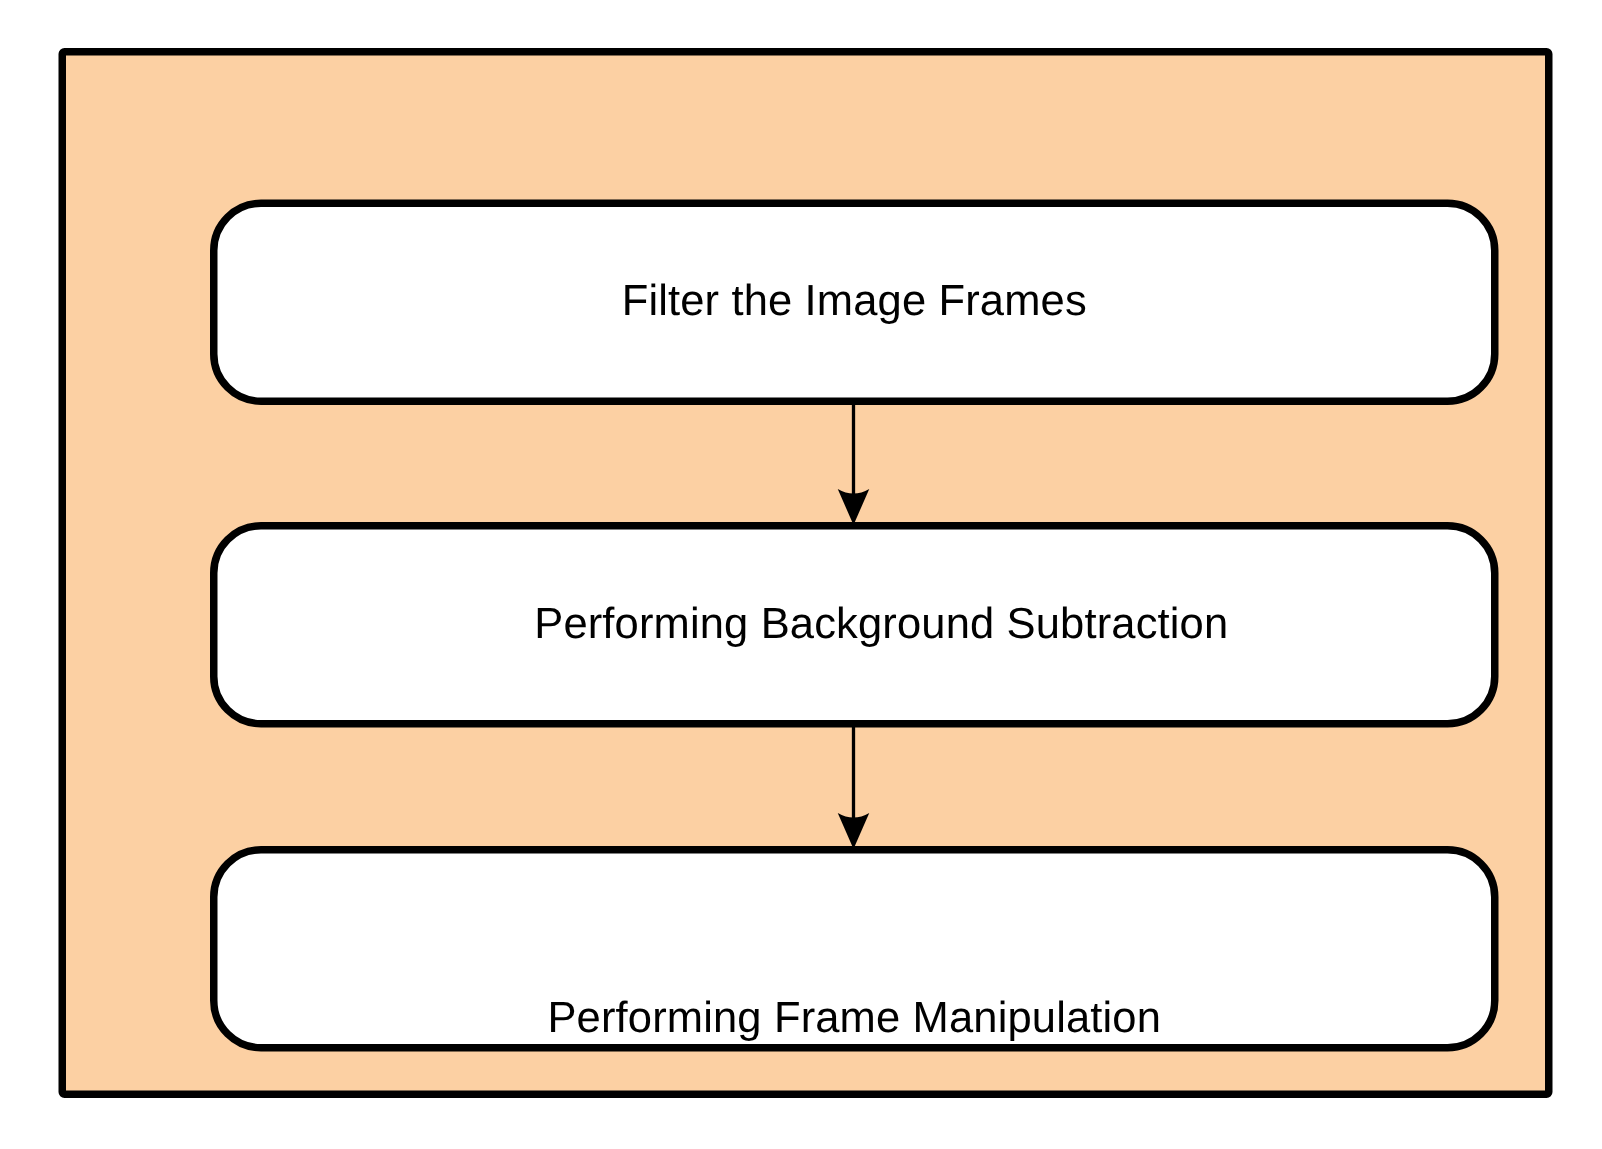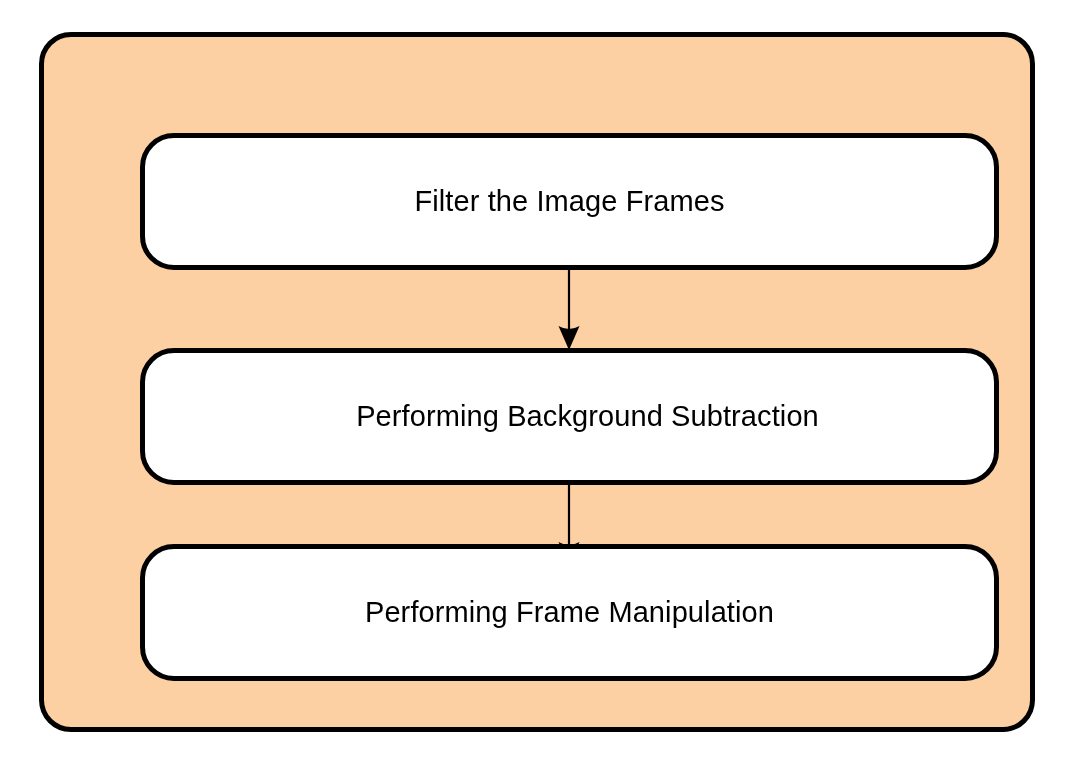--- a/index.html
+++ b/index.html
@@ -24,40 +24,40 @@
   
   .outer-container {
     position: absolute;
     left: 39px;
     top: 32px;
     width: 996px;
     height: 700px;
     box-sizing: border-box;
     background: #fcd0a3;
     border: 5px solid #000000;
-    border-radius: 32px;
+    border-radius: 4px;
   }
 
   
   .step-box {
     position: absolute;
     left: 96px;
     width: 859px;
     height: 137px;
     box-sizing: border-box;
     background: #ffffff;
     border: 5px solid #000000;
     border-radius: 34px;
     display: flex;
     align-items: center;
     justify-content: center;
   }
   .step-box.s1 { top: 96px; }
   .step-box.s2 { top: 311px; padding-left: 36px; }
-  .step-box.s3 { top: 507px; }
+  .step-box.s3 { top: 527px; align-items: flex-end; }
 
   .step-label {
     font-family: "Liberation Sans", sans-serif;
     font-size: 29px;
     font-weight: 400;
     color: #000000;
     line-height: 1.1;
     letter-spacing: 0.1px;
     white-space: nowrap;
     text-align: center;

